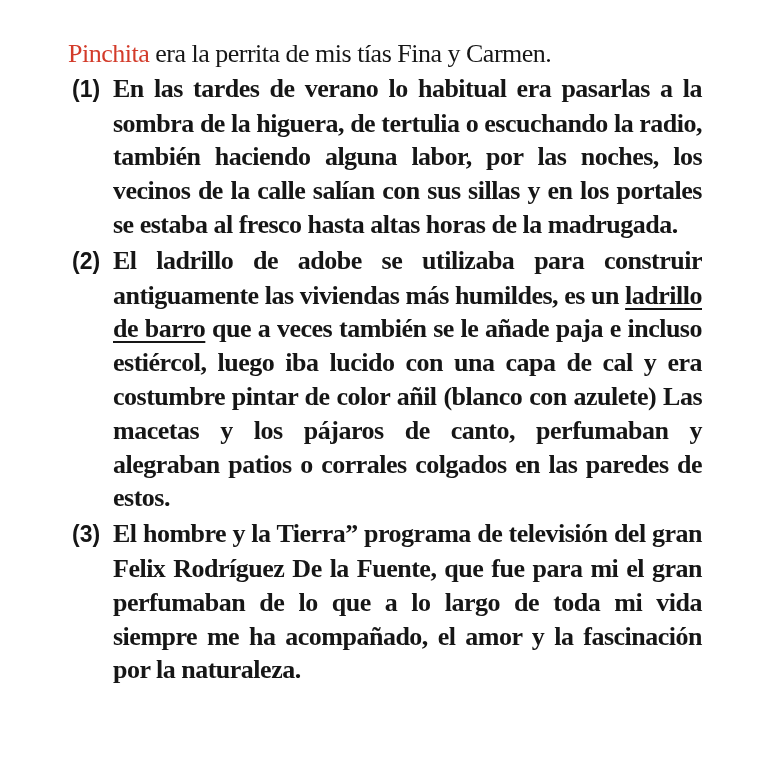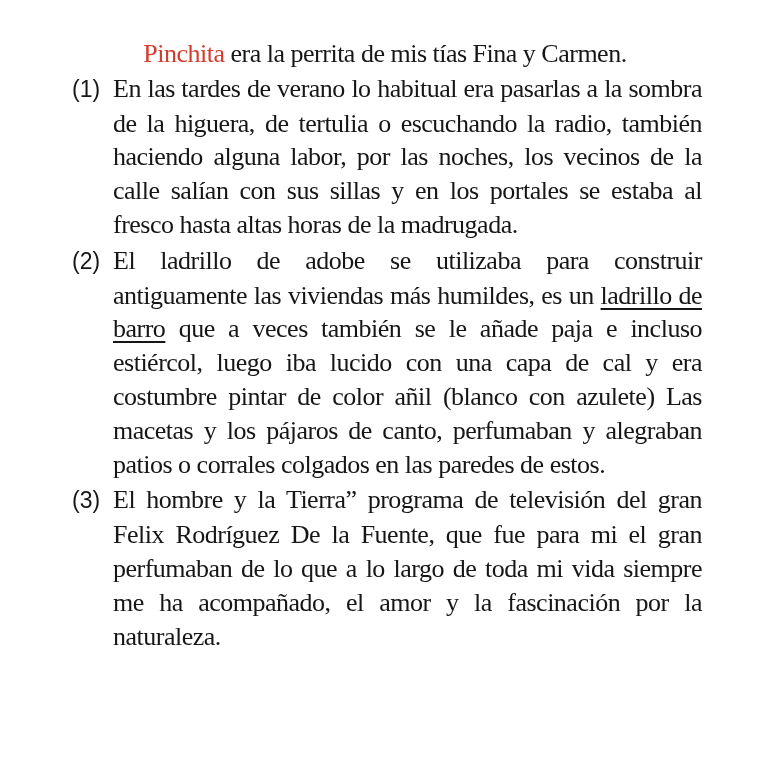--- a/index.html
+++ b/index.html
@@ -16,27 +16,28 @@
     background: #ffffff;
     padding: 37px 66px 0 68px;
     font-family: "Liberation Serif", serif;
     font-size: 26px;
     line-height: 33.8px;
     letter-spacing: -0.5px;
     color: var(--ink, #161616);
   }
   .intro {
     margin: 0 0 1px 0;
-    text-align: center;
+    text-align: left;
   }
   .red-word {
     color: var(--accent, #d33b2a);
   }
   .footnotes {
     margin: 0;
+    font-weight: bold;
   }
   .item {
     margin: 0 0 2px 0;
     padding-left: 45px;
     text-indent: -41px;
     text-align: justify;
     text-justify: inter-word;
   }
   .marker {
     display: inline-block;

